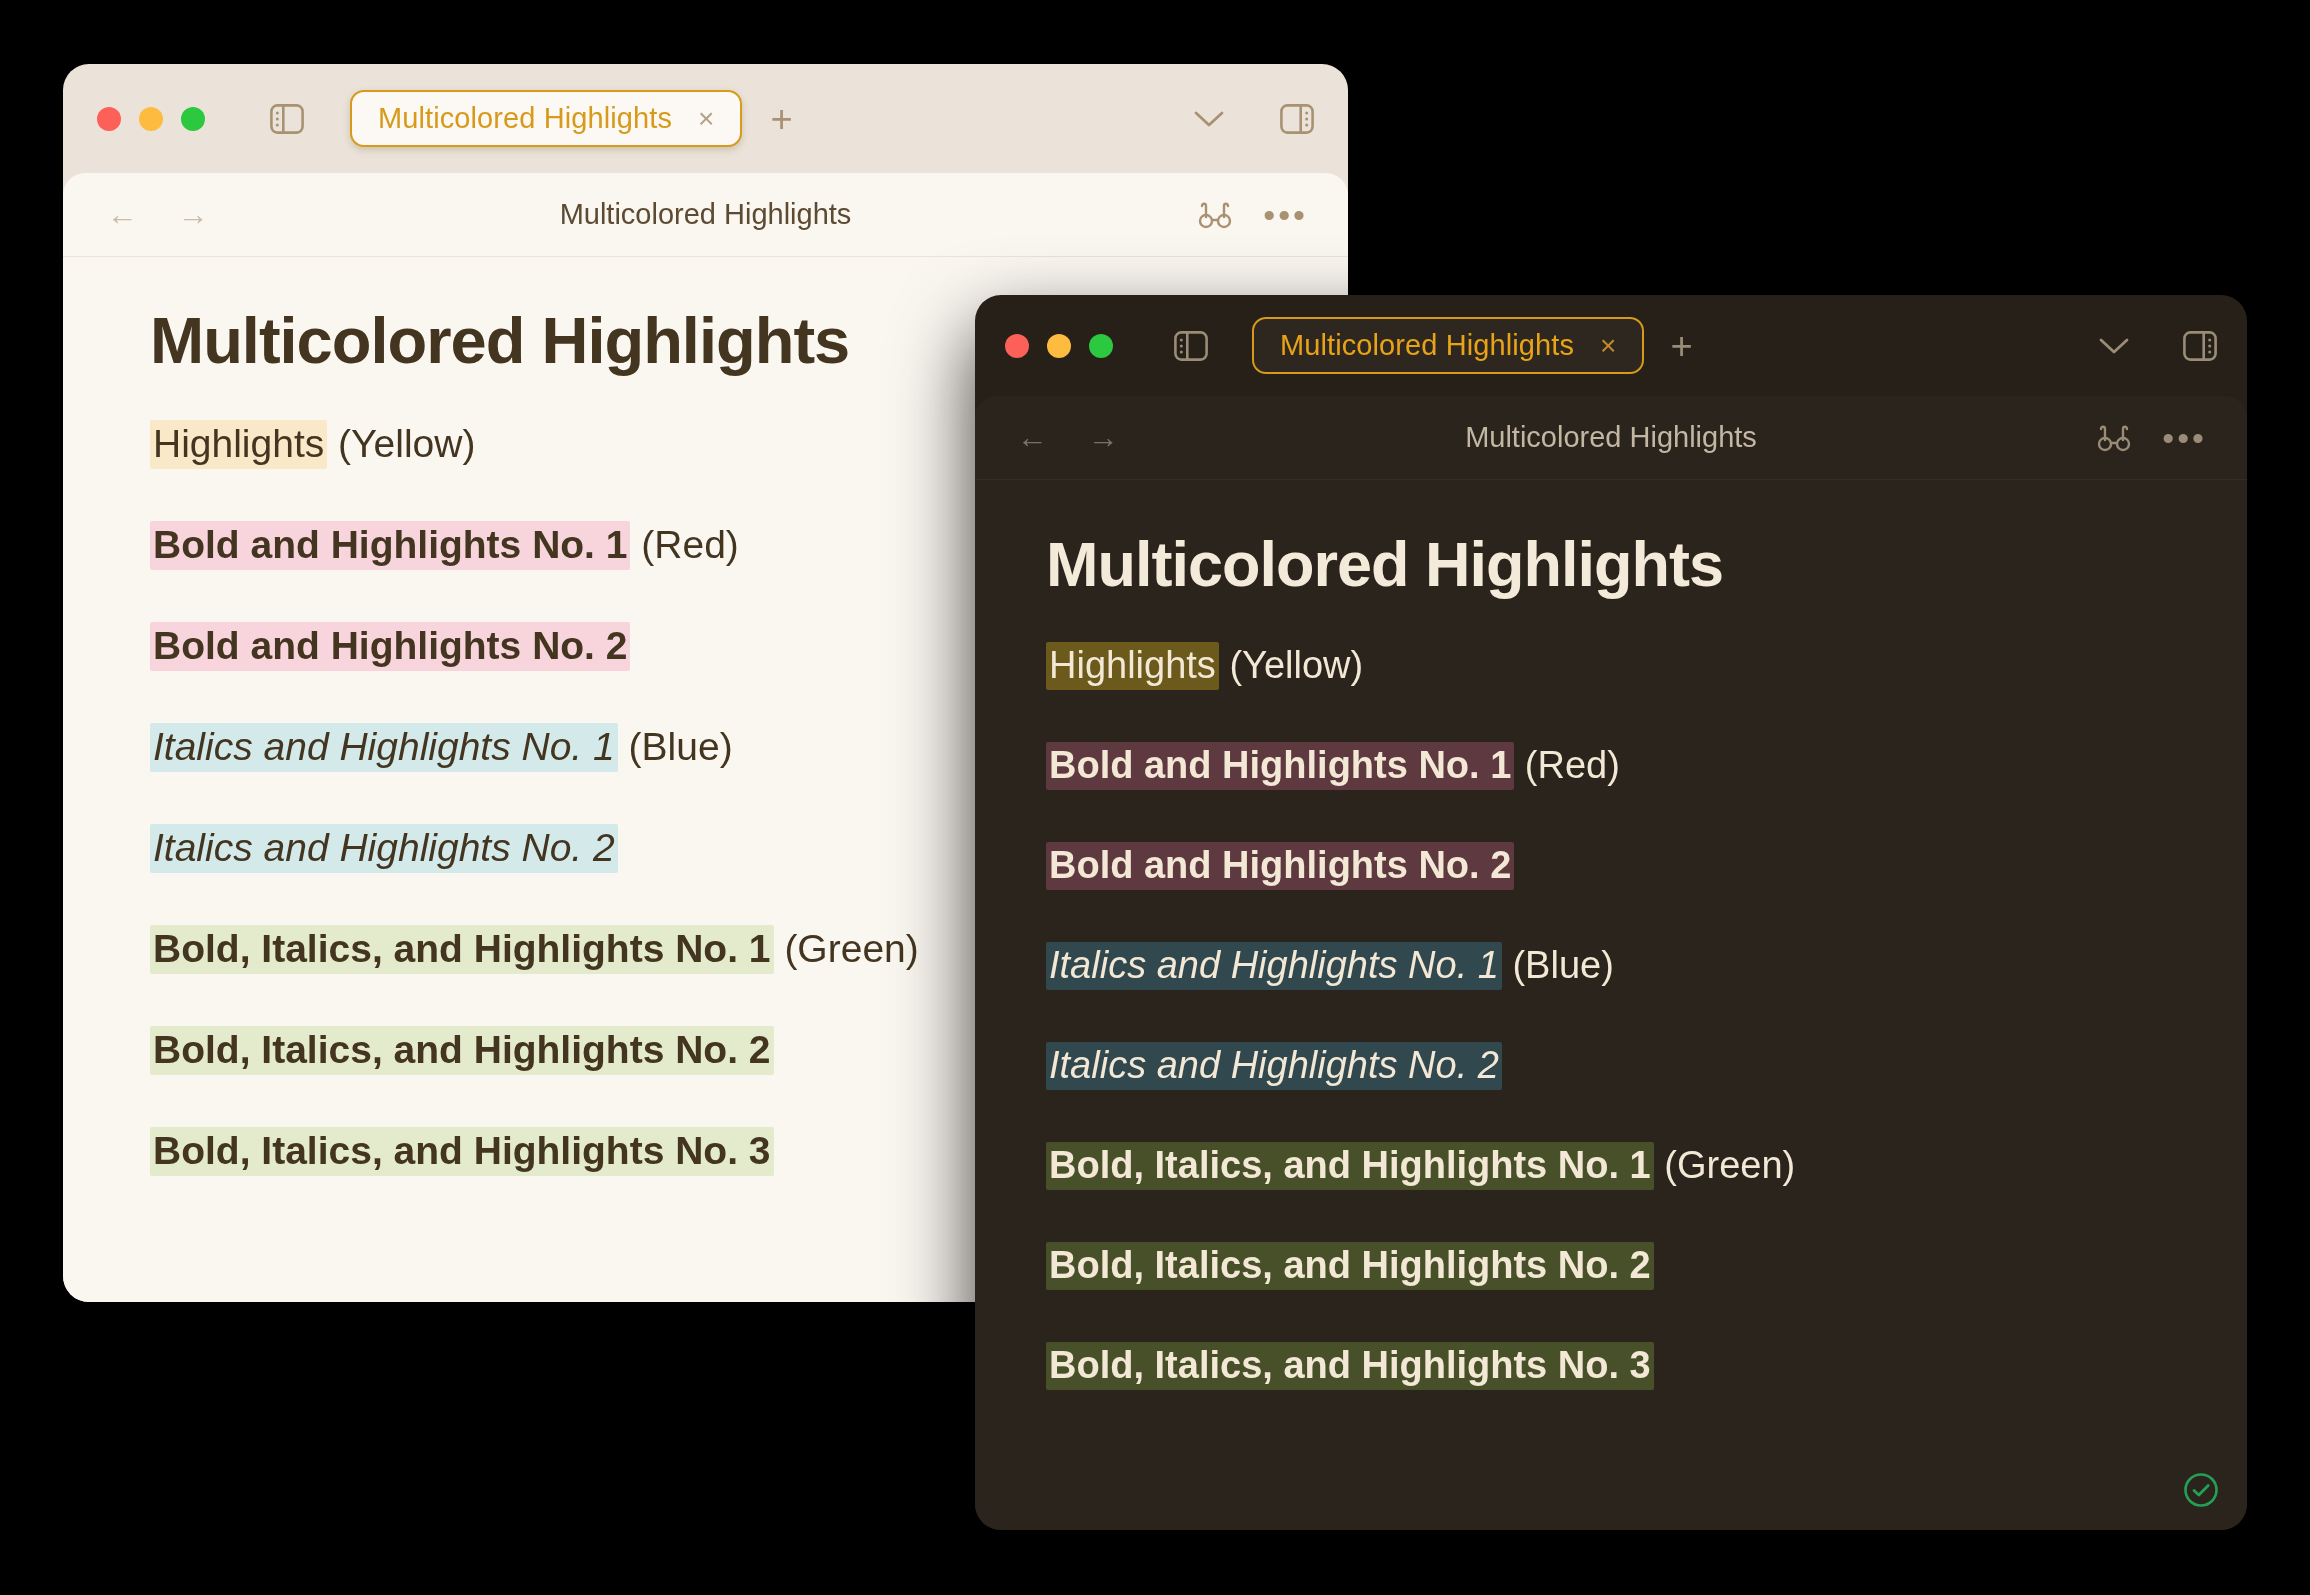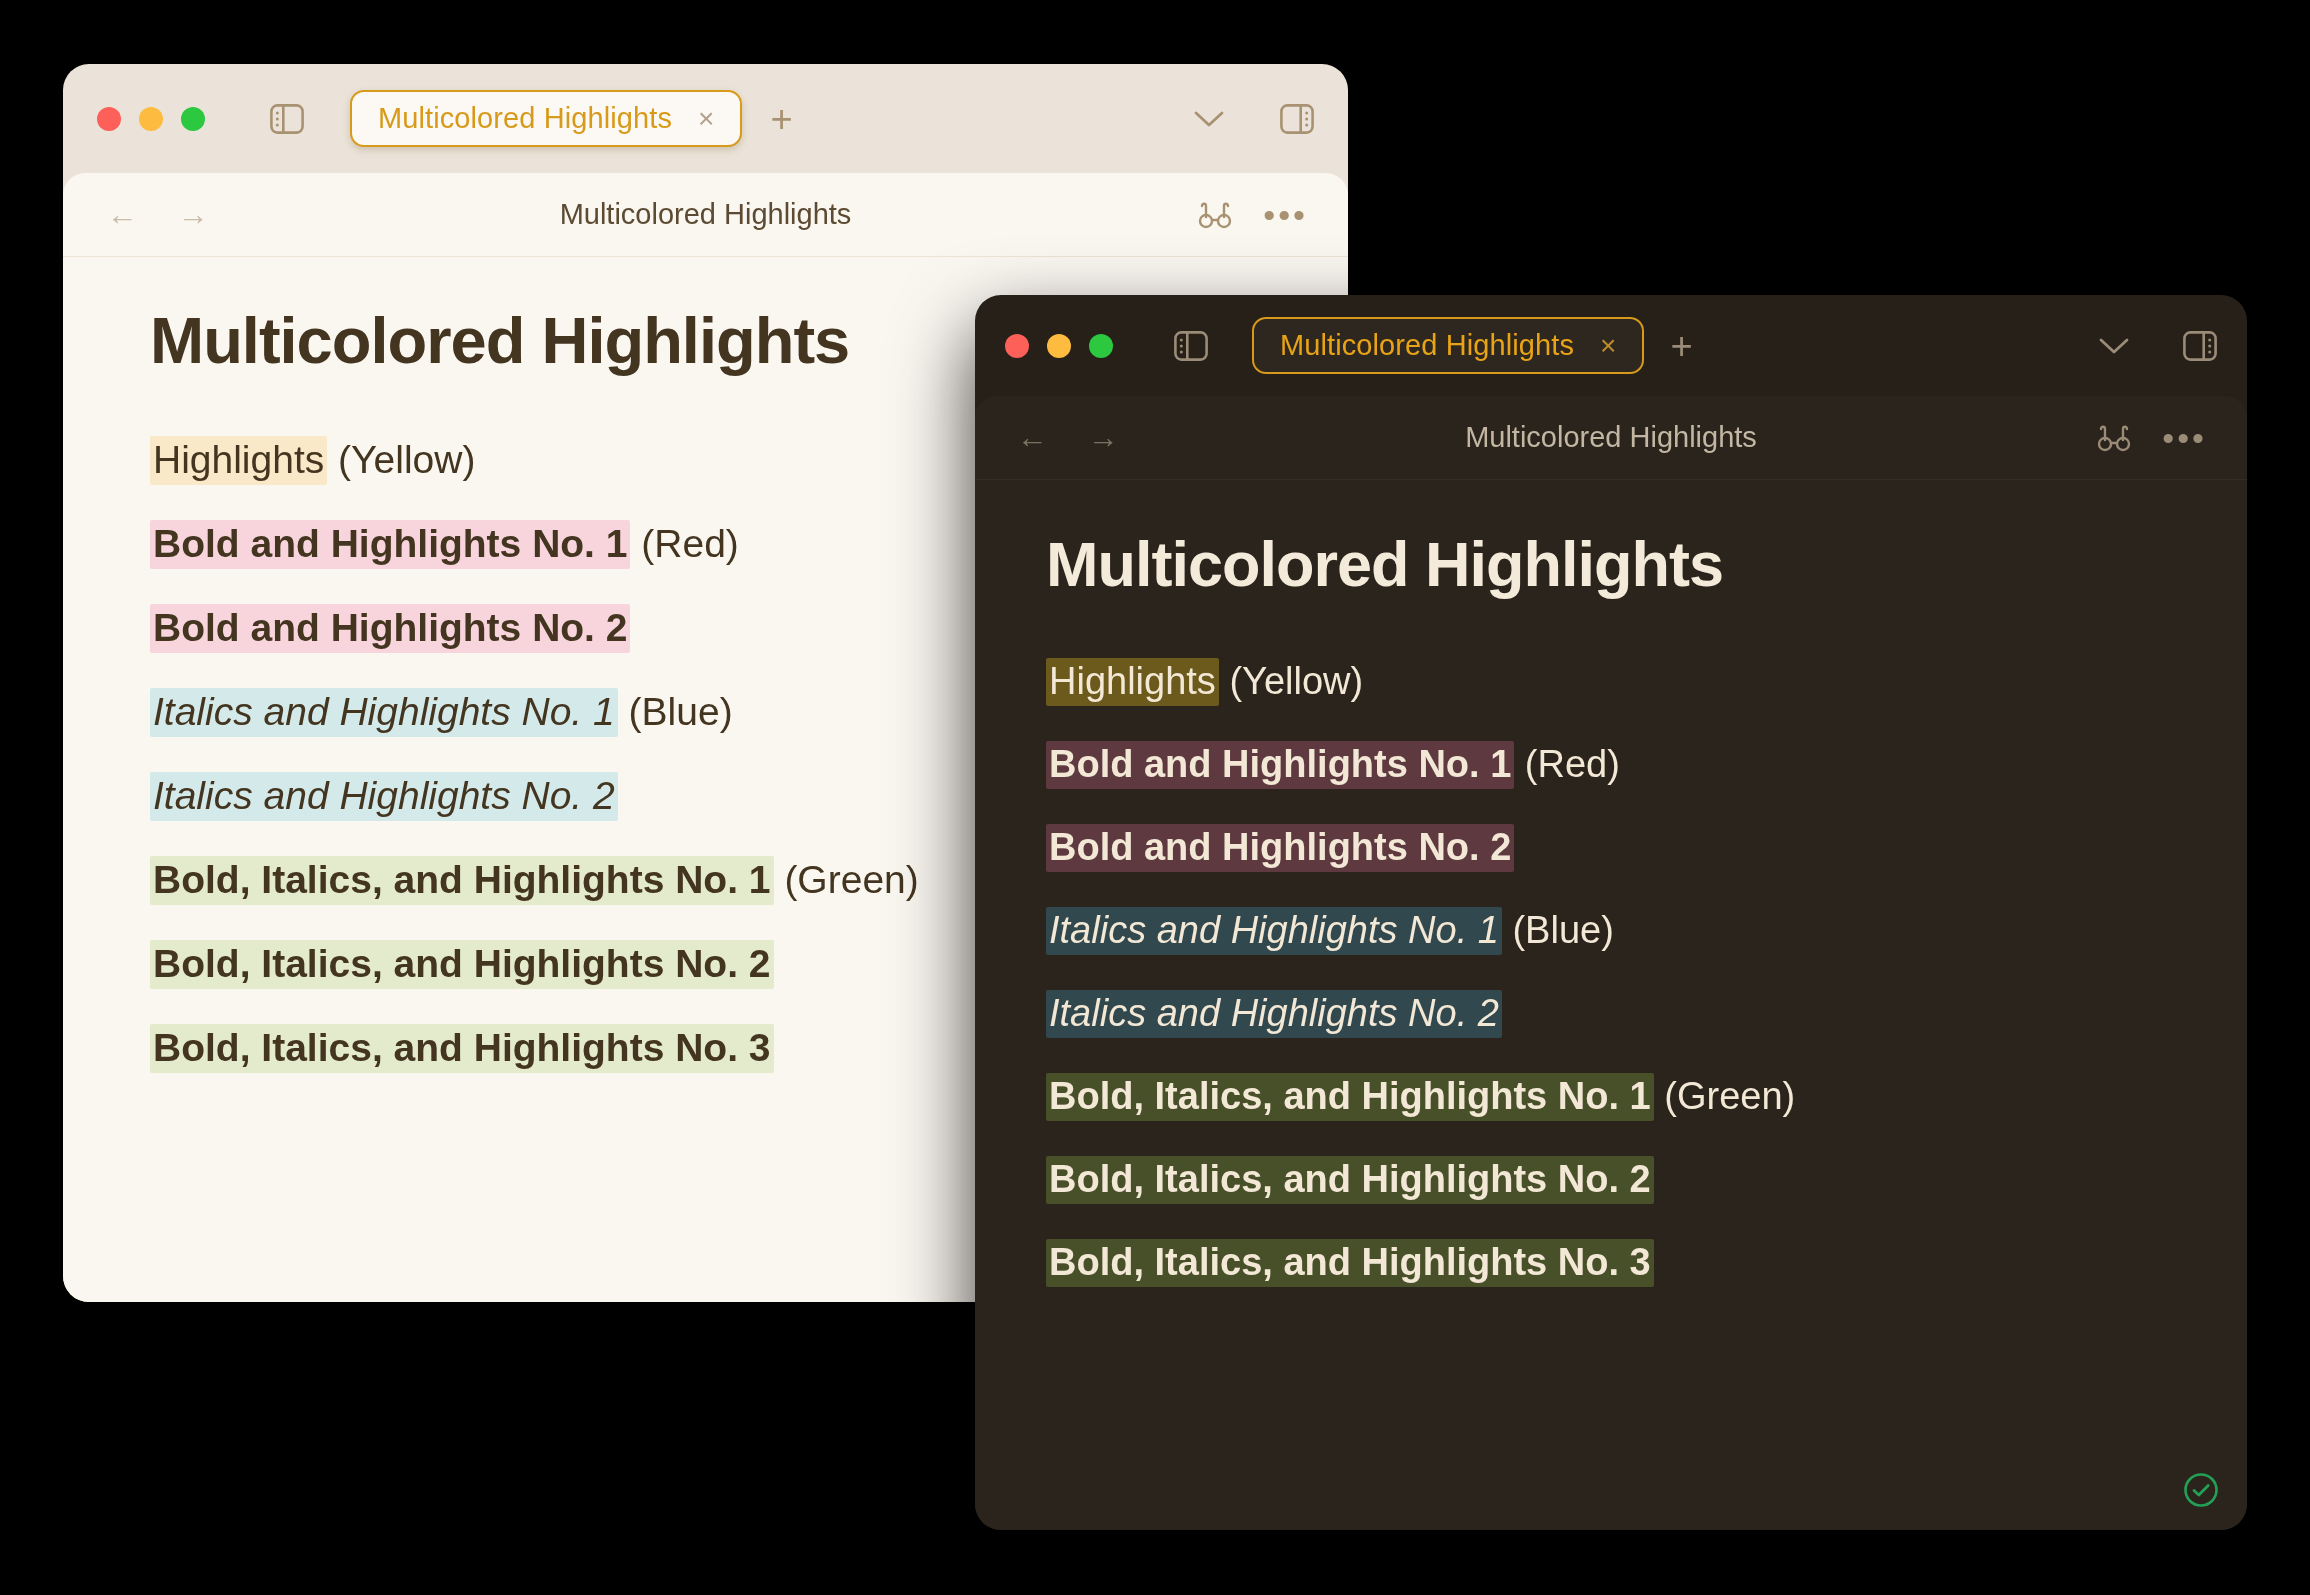--- a/index.html
+++ b/index.html
@@ -85,22 +85,22 @@
   #dark-window .tb-right{position:absolute;right:30px;display:flex;align-items:center;gap:53px;color:#9A8C76;}
   #dark-window .content-panel{top:101px;bottom:0;background:#2B241D;}
   #dark-window .toolbar{padding:0 40px 0 42px;}
   #dark-window .nav-arrows{color:#7D7261;}
   #dark-window .doc-title{color:#C3B7A3;}
   #dark-window .toolbar-right{color:#9A8C76;}
   #dark-window .divider{background:#352D25;}
   #dark-window .doc{padding:50px 0 0 71px;color:#F2E8D5;}
   #dark-window .doc h1{font-size:63px;line-height:1.1;color:#F4EADA;}
 
-  .row{margin-top:40px;font-size:38px;}
-  .row.first{margin-top:61px;}
+  .row{margin-top:57px;font-size:38px;}
+  .row.first{margin-top:45px;}
   #light-window .row{font-size:39px;}
   #dark-window .row{font-size:38px;}
 
   .check-badge{
     position:absolute;right:26px;bottom:20px;
     width:40px;height:40px;border-radius:50%;
     display:flex;align-items:center;justify-content:center;
   }
 </style>
 </head>

